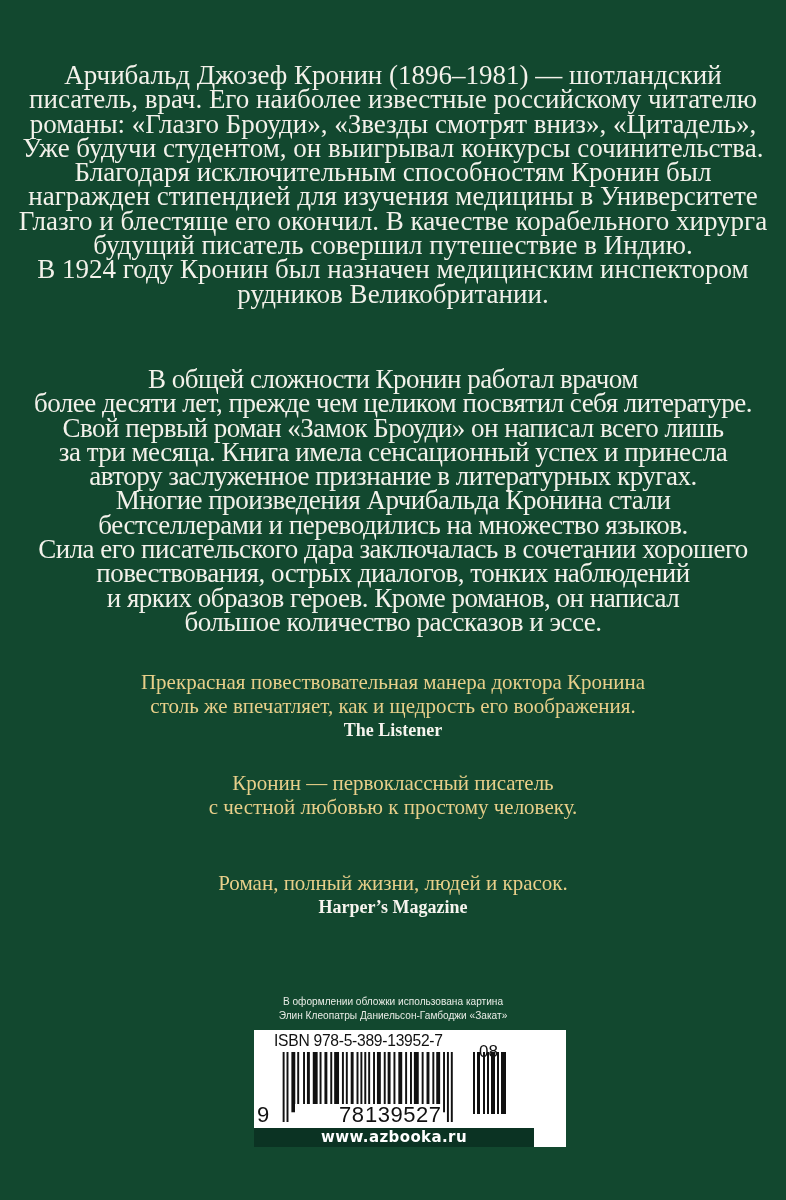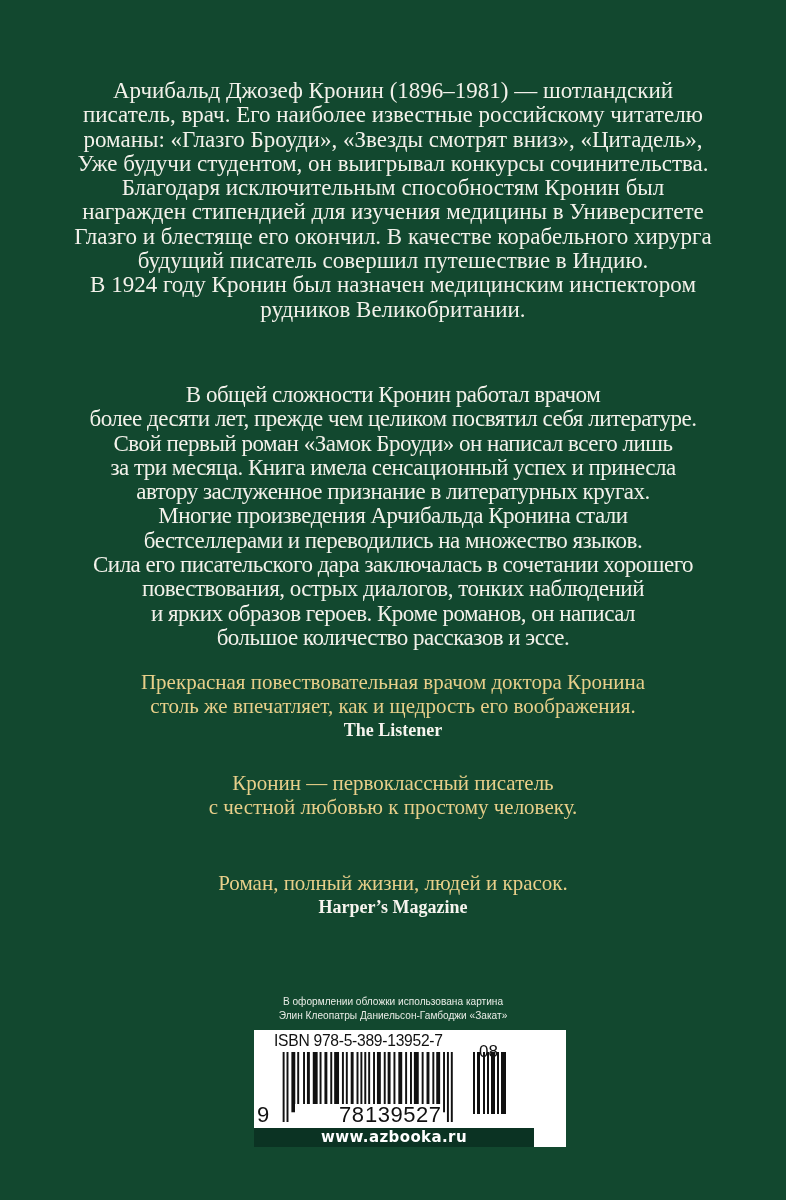--- a/index.html
+++ b/index.html
@@ -15,23 +15,22 @@
       font-family: "Liberation Serif", "DejaVu Serif", serif;
     }
     .block {
       position: absolute;
       left: 0;
       width: 786px;
       text-align: center;
       color: #f3f1ea;
     }
     .bio {
-      font-size: 23px;
+      font-size: 27px;
       line-height: 24.3px;
-      margin-top: 16px;
     }
     .bio .line {
       display: block;
       white-space: nowrap;
     }
     .bio1 { top: 63px; }
     .bio2 { top: 367px; }
     .bio2 .line { letter-spacing: -0.5px; }
 
     .quote {
@@ -166,21 +165,21 @@
   <span class="line">автору заслуженное признание в литературных кругах.</span>
   <span class="line">Многие произведения Арчибальда Кронина стали</span>
   <span class="line">бестселлерами и переводились на множество языков.</span>
   <span class="line">Сила его писательского дара заключалась в сочетании хорошего</span>
   <span class="line">повествования, острых диалогов, тонких наблюдений</span>
   <span class="line">и ярких образов героев. Кроме романов, он написал</span>
   <span class="line">большое количество рассказов и эссе.</span>
 </div>
 
 <div class="quote q1">
-  <span class="qline">Прекрасная повествовательная врачом доктора Кронина</span>
+  <span class="qline">Прекрасная повествовательная манера доктора Кронина</span>
   <span class="qline">столь же впечатляет, как и щедрость его воображения.</span>
   <span class="src">The Listener</span>
 </div>
 
 <div class="quote q2">
   <span class="qline">Кронин — первоклассный писатель</span>
   <span class="qline">с честной любовью к простому человеку.</span>
 </div>
 
 <div class="quote q3">

